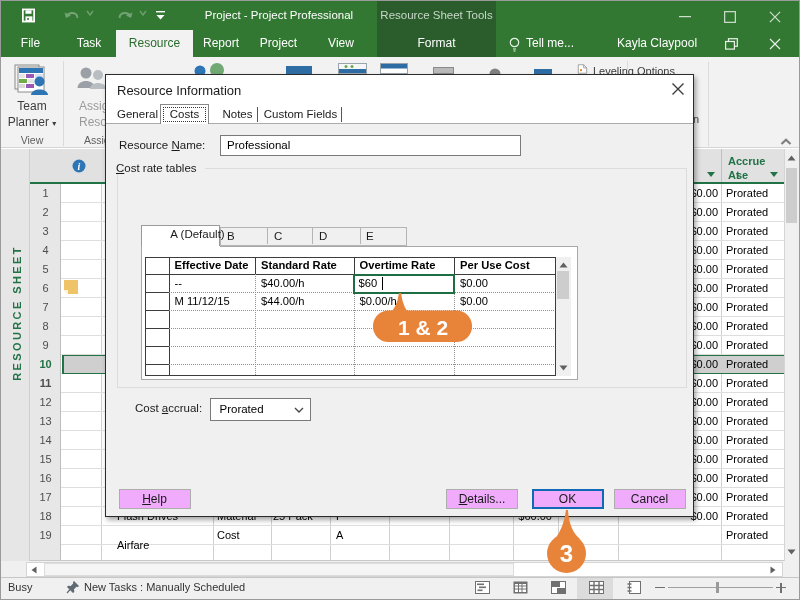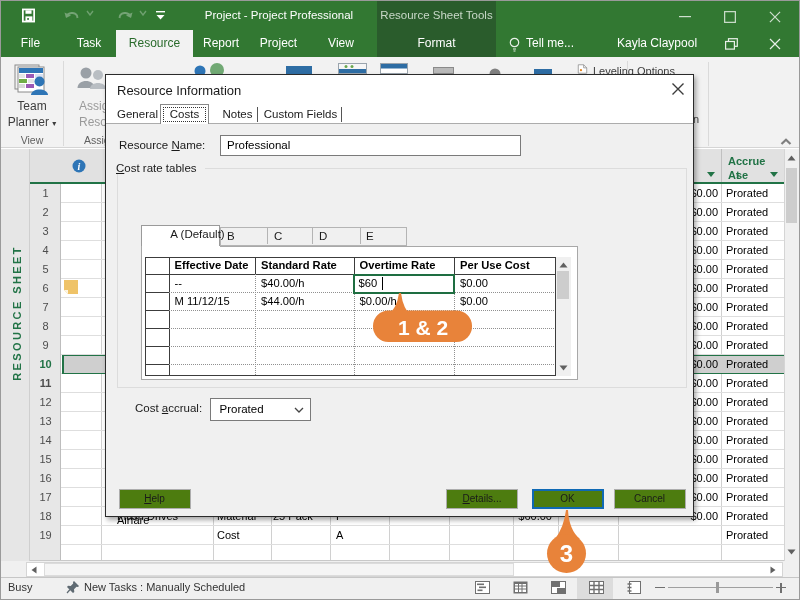--- a/index.html
+++ b/index.html
@@ -37,21 +37,21 @@
   .hscroll { position:absolute; left:1px; top:561px; width:798px; height:16px; background:#f0f0f0; }
   .statusbar { position:absolute; left:1px; top:577px; width:798px; height:22px; background:#f0f0f0; border-top:1px solid #c6c6c6; }
 
   
   .dialog { left:105px; top:74px; width:589px; height:443px; background:#f0f0f0; }
   .dtitle { position:absolute; left:0; top:0; width:100%; height:31px; background:#fff; }
   .dtabs { position:absolute; left:0; top:31px; width:100%; height:19px; background:#fff; border-bottom:1px solid #acacac; }
   .dtab { position:absolute; top:31px; height:19px; line-height:19px; font-size:11.5px; color:#1a1a1a; }
   .fld { position:absolute; background:#fff; border:1px solid #7a7a7a; font-size:11.5px; color:#000; }
   .lbl { position:absolute; font-size:11.5px; color:#1a1a1a; }
-  .btn { position:absolute; width:72px; height:20px; background:#4d7c0f; border:1px solid #adadad; font-size:10px; color:#1a1a1a; text-align:center; line-height:18px; }
+  .btn { position:absolute; width:72px; height:20px; background:#f0abfc; border:1px solid #adadad; font-size:12px; color:#1a1a1a; text-align:center; line-height:18px; }
   u.k { text-decoration:underline; }
 
   
   .grid-line-v { position:absolute; width:1px; background:#3c3c3c; }
   .dot-v { position:absolute; width:1px; background-image:linear-gradient(#909090 50%, transparent 50%); background-size:1px 2px; }
   .dot-h { position:absolute; height:1px; background-image:linear-gradient(90deg,#909090 50%, transparent 50%); background-size:2px 1px; }
   .gcell { position:absolute; font-size:11.2px; color:#000; }
 </style>
 </head>
 <body>
@@ -306,21 +306,21 @@
 <div class="sheettext" style="left:640px; top:355px; width:78px; height:19px; line-height:19px; text-align:right;">$0.00</div>
 <svg class="abs" style="left:64px; top:280px;" width="14" height="14" viewBox="0 0 14 14">
     <path d="M0 0 L14 0 L14 14 L4 14 L0 10 Z" fill="#efc368"></path>
     <path d="M0 10 L4 10 L4 14 Z" fill="#fdf6e3"></path>
   </svg>
 <div class="sheettext" style="left:117px; top:507px; height:19px; line-height:19px;">Flash Drives</div>
 <div class="sheettext" style="left:217px; top:507px; height:19px; line-height:19px;">Material</div>
 <div class="sheettext" style="left:273px; top:507px; height:19px; line-height:19px;">25 Pack</div>
 <div class="sheettext" style="left:336px; top:507px; height:19px; line-height:19px;">F</div>
 <div class="sheettext" style="left:474px; top:507px; width:78px; height:19px; line-height:19px; text-align:right;">$60.00</div>
-<div class="sheettext" style="left:117px; top:511px; height:19px; line-height:19px;">Airfare</div>
+<div class="sheettext" style="left:117px; top:536px; height:19px; line-height:19px;">Airfare</div>
 <div class="sheettext" style="left:217px; top:526px; height:19px; line-height:19px;">Cost</div>
 <div class="sheettext" style="left:336px; top:526px; height:19px; line-height:19px;">A</div>
 <div class="abs" style="left:784px; top:149px; width:15px; height:412px; background:#f0f0f0; border-left:1px solid #d5d5d5;"></div>
 <svg class="abs" style="left:787px; top:155px;" width="9" height="6" viewBox="0 0 9 6">
     <path d="M0.5 5.5 L4.5 0.5 L8.5 5.5 Z" fill="#606060"></path>
   </svg>
 <div class="abs" style="left:786px; top:168px; width:11px; height:55px; background:#cdcdcd;"></div>
 <svg class="abs" style="left:787px; top:549px;" width="9" height="6" viewBox="0 0 9 6">
     <path d="M0.5 0.5 L8.5 0.5 L4.5 5.5 Z" fill="#606060"></path>
   </svg>

